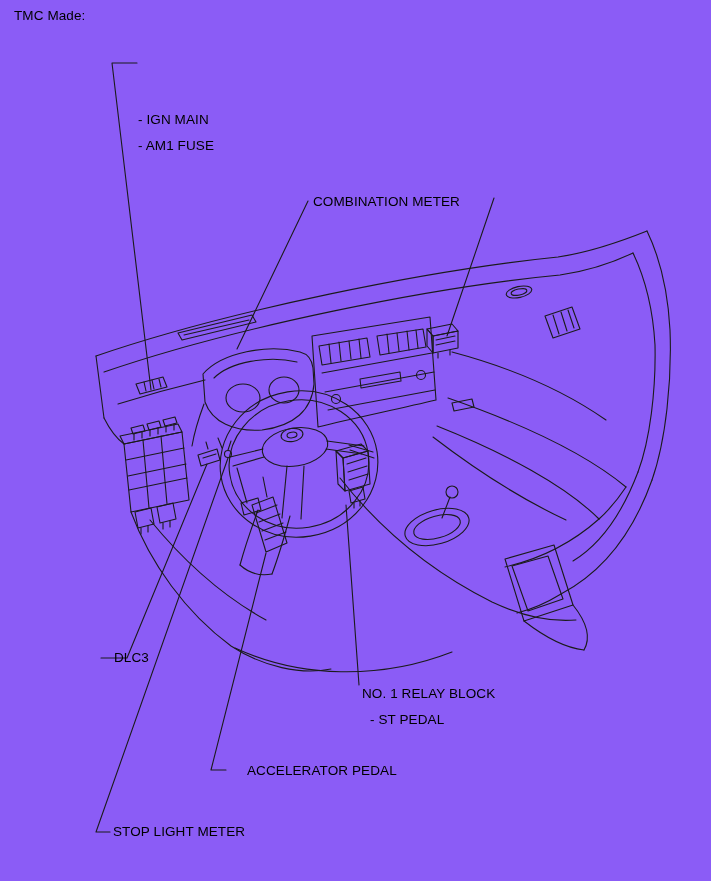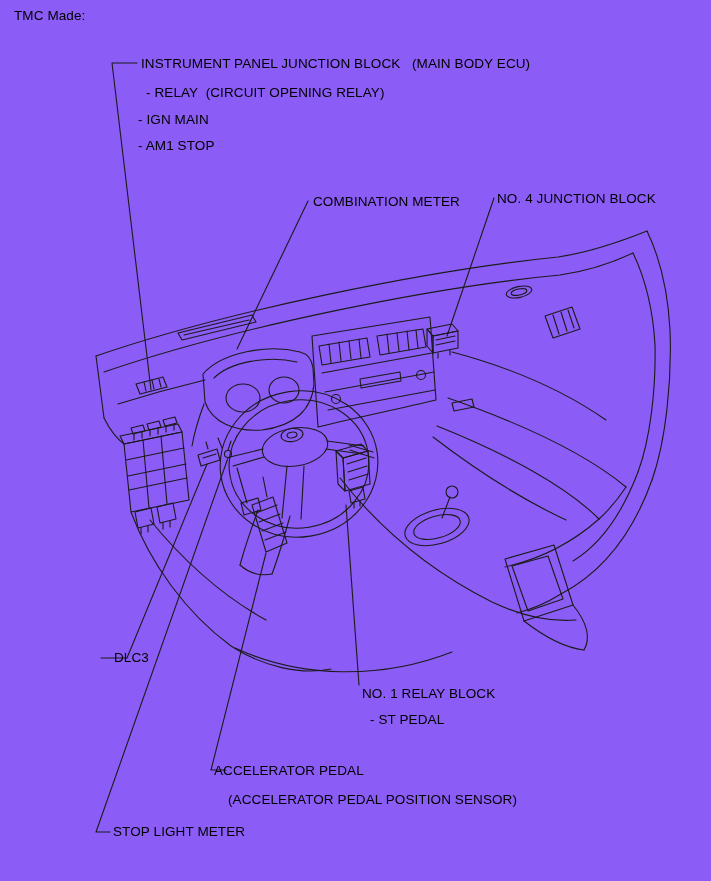--- a/index.html
+++ b/index.html
@@ -178,30 +178,26 @@
       <g>
         <path d="M 131,512 C 150,563 186,613 231,646 C 263,667 301,675 331,669"></path>
         <path d="M 150,520 C 186,564 226,598 266,620"></path>
         <path d="M 235,648 C 300,678 380,680 452,652"></path>
       </g>
     </g>
   </svg>
 
   <div class="label" style="left:14px; top:8px;">TMC Made:</div>
 
-  <div class="label" style="left:141px; top:56px;">INSTRUMENT PANEL JUNCTION BLOCK   (MAIN BODY ECU)</div>
-  <div class="label" style="left:146px; top:85px;">- RELAY  (CIRCUIT OPENING RELAY)</div>
   <div class="label" style="left:138px; top:112px;">- IGN MAIN</div>
-  <div class="label" style="left:138px; top:138px;">- AM1 STOP</div>
+  <div class="label" style="left:138px; top:138px;">- AM1 FUSE</div>
 
   <div class="label" style="left:313px; top:194px;">COMBINATION METER</div>
-  <div class="label" style="left:497px; top:191px;">NO. 4 JUNCTION BLOCK</div>
 
   <div class="label" style="left:66px; top:650px;margin-left:48px;">DLC3</div>
 
   <div class="label" style="left:362px; top:686px;">NO. 1 RELAY BLOCK</div>
   <div class="label" style="left:370px; top:712px;">- ST PEDAL</div>
 
-  <div class="label" style="left:214px; top:763px;">ACCELERATOR PEDAL</div>
-  <div class="label" style="left:228px; top:792px;">(ACCELERATOR PEDAL POSITION SENSOR)</div>
+  <div class="label" style="left:247px; top:763px;">ACCELERATOR PEDAL</div>
 
   <div class="label" style="left:113px; top:824px;">STOP LIGHT METER</div>
 </div>
 
 </body></html>

